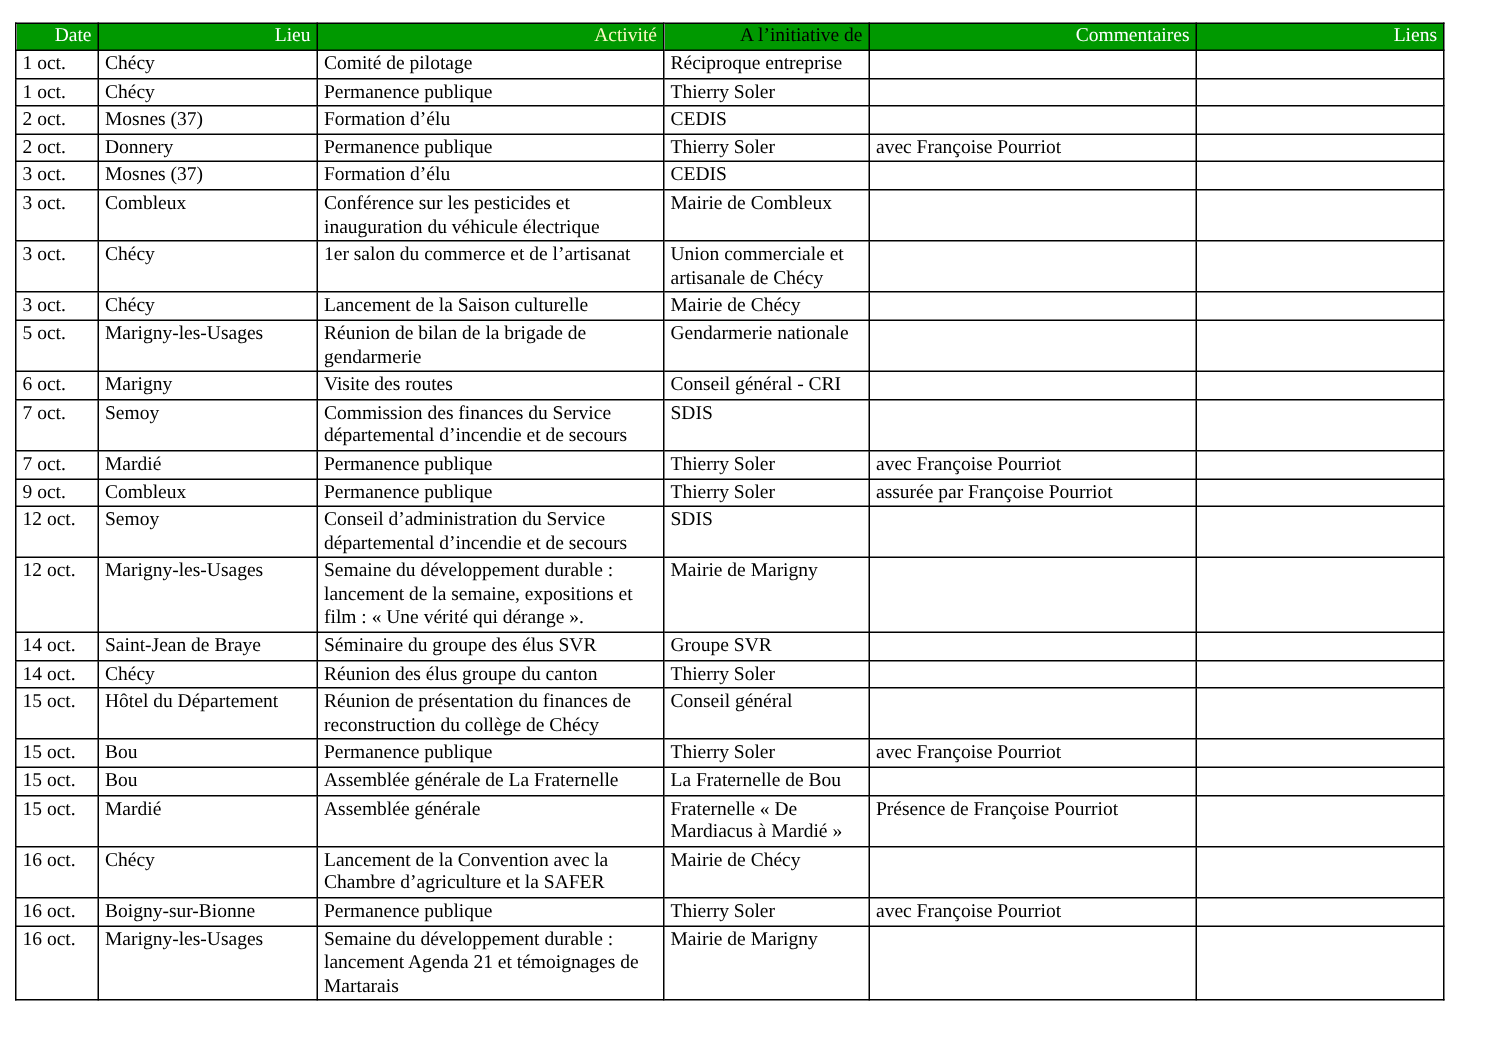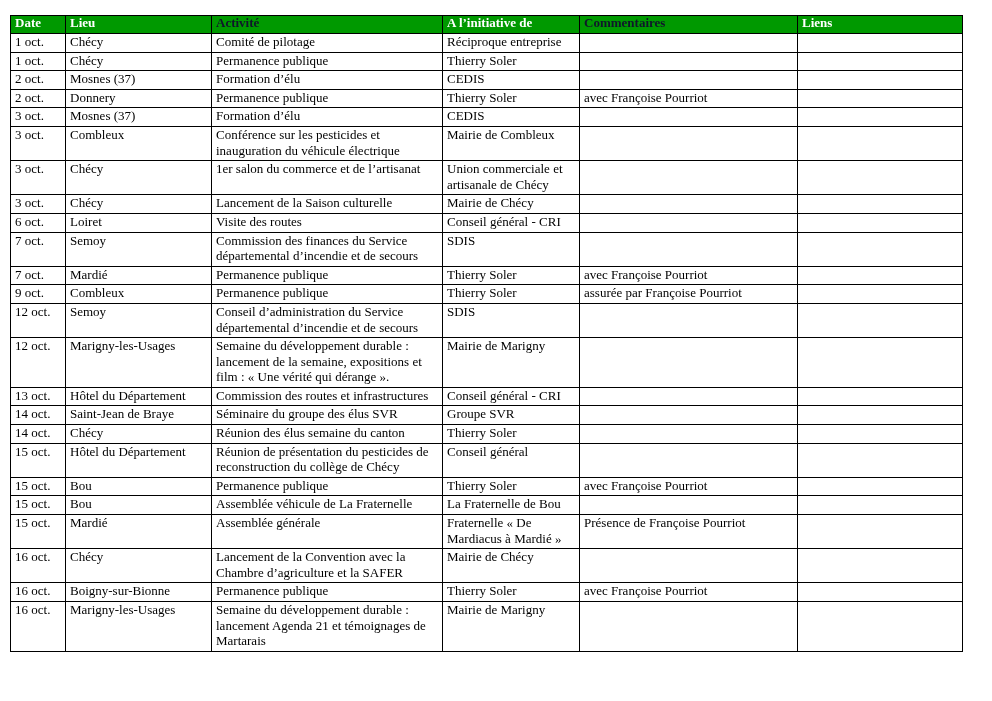--- a/index.html
+++ b/index.html
@@ -31,23 +31,24 @@
     border: 1px solid #000000;
     padding: 0 4px 2px 4px;
     vertical-align: top;
     text-align: left;
     line-height: 1.2;
     overflow: hidden;
     word-wrap: break-word;
   }
   table.schedule thead th {
     color: #ffffff;
-    font-weight: bold;
+    font-weight: normal;
     height: 15px;
     line-height: 1.1;
+    text-align: right;
   }
   table.schedule tbody td {
     background: #ffffff;
   }
 </style>
 </head>
 <body>
 
 <div class="page">
   <table class="schedule">
@@ -56,23 +57,23 @@
       <col style="width:146px">
       <col style="width:231px">
       <col style="width:137px">
       <col style="width:218px">
       <col style="width:165px">
     </colgroup>
     <thead>
       <tr>
         <th style="background: rgb(0, 153, 0); color: rgb(255, 255, 255);">Date</th>
         <th style="background: rgb(0, 153, 0); color: rgb(255, 255, 255); margin-top: 18px;">Lieu</th>
-        <th style="background: rgb(0, 153, 0); color: #0f172a;">Activité</th>
-        <th style="background: rgb(0, 153, 0); color: #ffffff;">A l’initiative de</th>
-        <th style="background: rgb(0, 153, 0); color: #0f172a;">Commentaires</th>
+        <th style="background: rgb(0, 153, 0); color: #fef9c3;">Activité</th>
+        <th style="background: rgb(0, 153, 0); color: #000000;">A l’initiative de</th>
+        <th style="background: rgb(0, 153, 0); color: #ffffff;">Commentaires</th>
         <th style="background: rgb(0, 153, 0); color: rgb(255, 255, 255);">Liens</th>
       </tr>
     </thead>
     <tbody>
         <tr>
           <td>1 oct.</td>
           <td>Chécy</td>
           <td>Comité de pilotage</td>
           <td>Réciproque entreprise</td>
           <td></td>
@@ -128,22 +129,30 @@
         </tr>
         <tr>
           <td>3 oct.</td>
           <td>Chécy</td>
           <td>Lancement de la Saison culturelle</td>
           <td>Mairie de Chécy</td>
           <td></td>
           <td></td>
         </tr>
         <tr>
+          <td>5 oct.</td>
+          <td>Marigny-les-Usages</td>
+          <td>Réunion de bilan de la brigade de gendarmerie</td>
+          <td>Gendarmerie nationale</td>
+          <td></td>
+          <td></td>
+        </tr>
+        <tr>
           <td>6 oct.</td>
-          <td>Loiret</td>
+          <td>Marigny</td>
           <td>Visite des routes</td>
           <td>Conseil général - CRI</td>
           <td></td>
           <td></td>
         </tr>
         <tr>
           <td>7 oct.</td>
           <td>Semoy</td>
           <td>Commission des finances du Service départemental d’incendie et de secours</td>
           <td>SDIS</td>
@@ -176,63 +185,55 @@
         </tr>
         <tr>
           <td>12 oct.</td>
           <td>Marigny-les-Usages</td>
           <td>Semaine du développement durable : lancement de la semaine, expositions et film : « Une vérité qui dérange ».</td>
           <td>Mairie de Marigny</td>
           <td></td>
           <td></td>
         </tr>
         <tr>
-          <td>13 oct.</td>
-          <td>Hôtel du Département</td>
-          <td>Commission des routes et infrastructures</td>
-          <td>Conseil général - CRI</td>
-          <td></td>
-          <td></td>
-        </tr>
-        <tr>
           <td>14 oct.</td>
           <td>Saint-Jean de Braye</td>
           <td>Séminaire du groupe des élus SVR</td>
           <td>Groupe SVR</td>
           <td></td>
           <td></td>
         </tr>
         <tr>
           <td>14 oct.</td>
           <td>Chécy</td>
-          <td>Réunion des élus semaine du canton</td>
+          <td>Réunion des élus groupe du canton</td>
           <td>Thierry Soler</td>
           <td></td>
           <td></td>
         </tr>
         <tr>
           <td>15 oct.</td>
           <td>Hôtel du Département</td>
-          <td>Réunion de présentation du pesticides de reconstruction du collège de Chécy</td>
+          <td>Réunion de présentation du finances de reconstruction du collège de Chécy</td>
           <td>Conseil général</td>
           <td></td>
           <td></td>
         </tr>
         <tr>
           <td>15 oct.</td>
           <td>Bou</td>
           <td>Permanence publique</td>
           <td>Thierry Soler</td>
           <td>avec Françoise Pourriot</td>
           <td></td>
         </tr>
         <tr>
           <td>15 oct.</td>
           <td>Bou</td>
-          <td>Assemblée véhicule de La Fraternelle</td>
+          <td>Assemblée générale de La Fraternelle</td>
           <td>La Fraternelle de Bou</td>
           <td></td>
           <td></td>
         </tr>
         <tr>
           <td>15 oct.</td>
           <td>Mardié</td>
           <td>Assemblée générale</td>
           <td>Fraternelle « De Mardiacus à Mardié »</td>
           <td>Présence de Françoise Pourriot</td>

